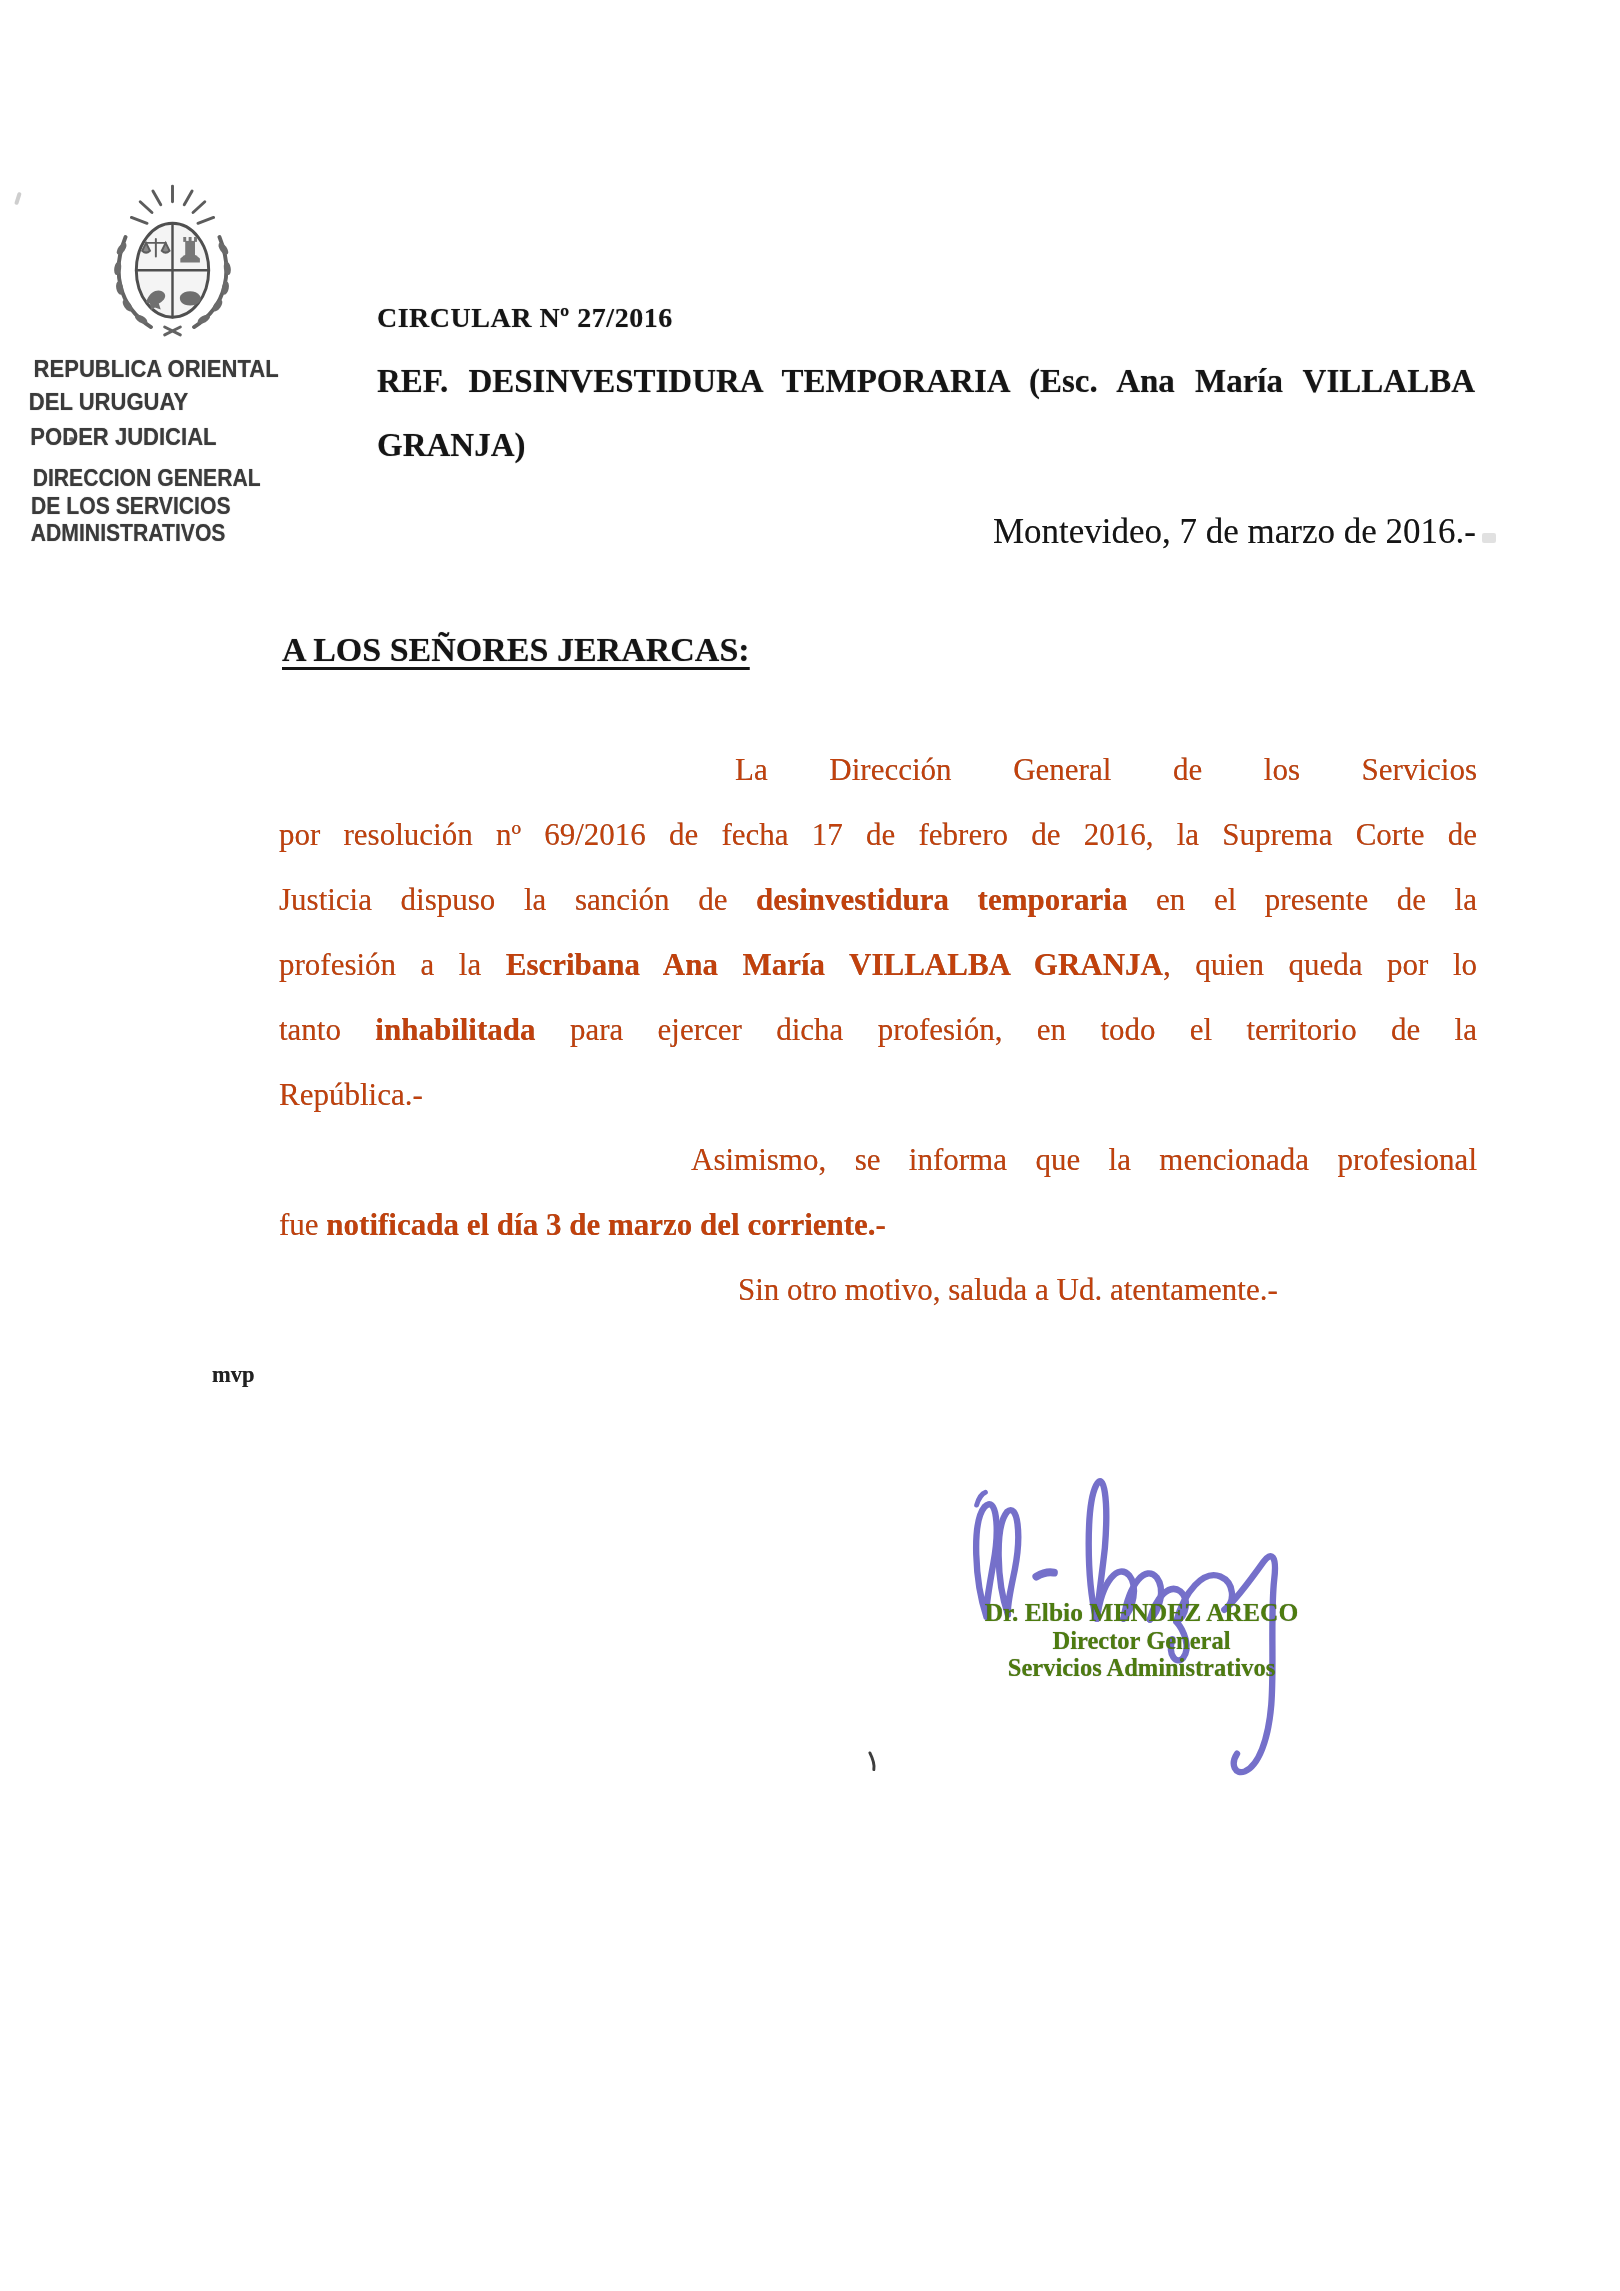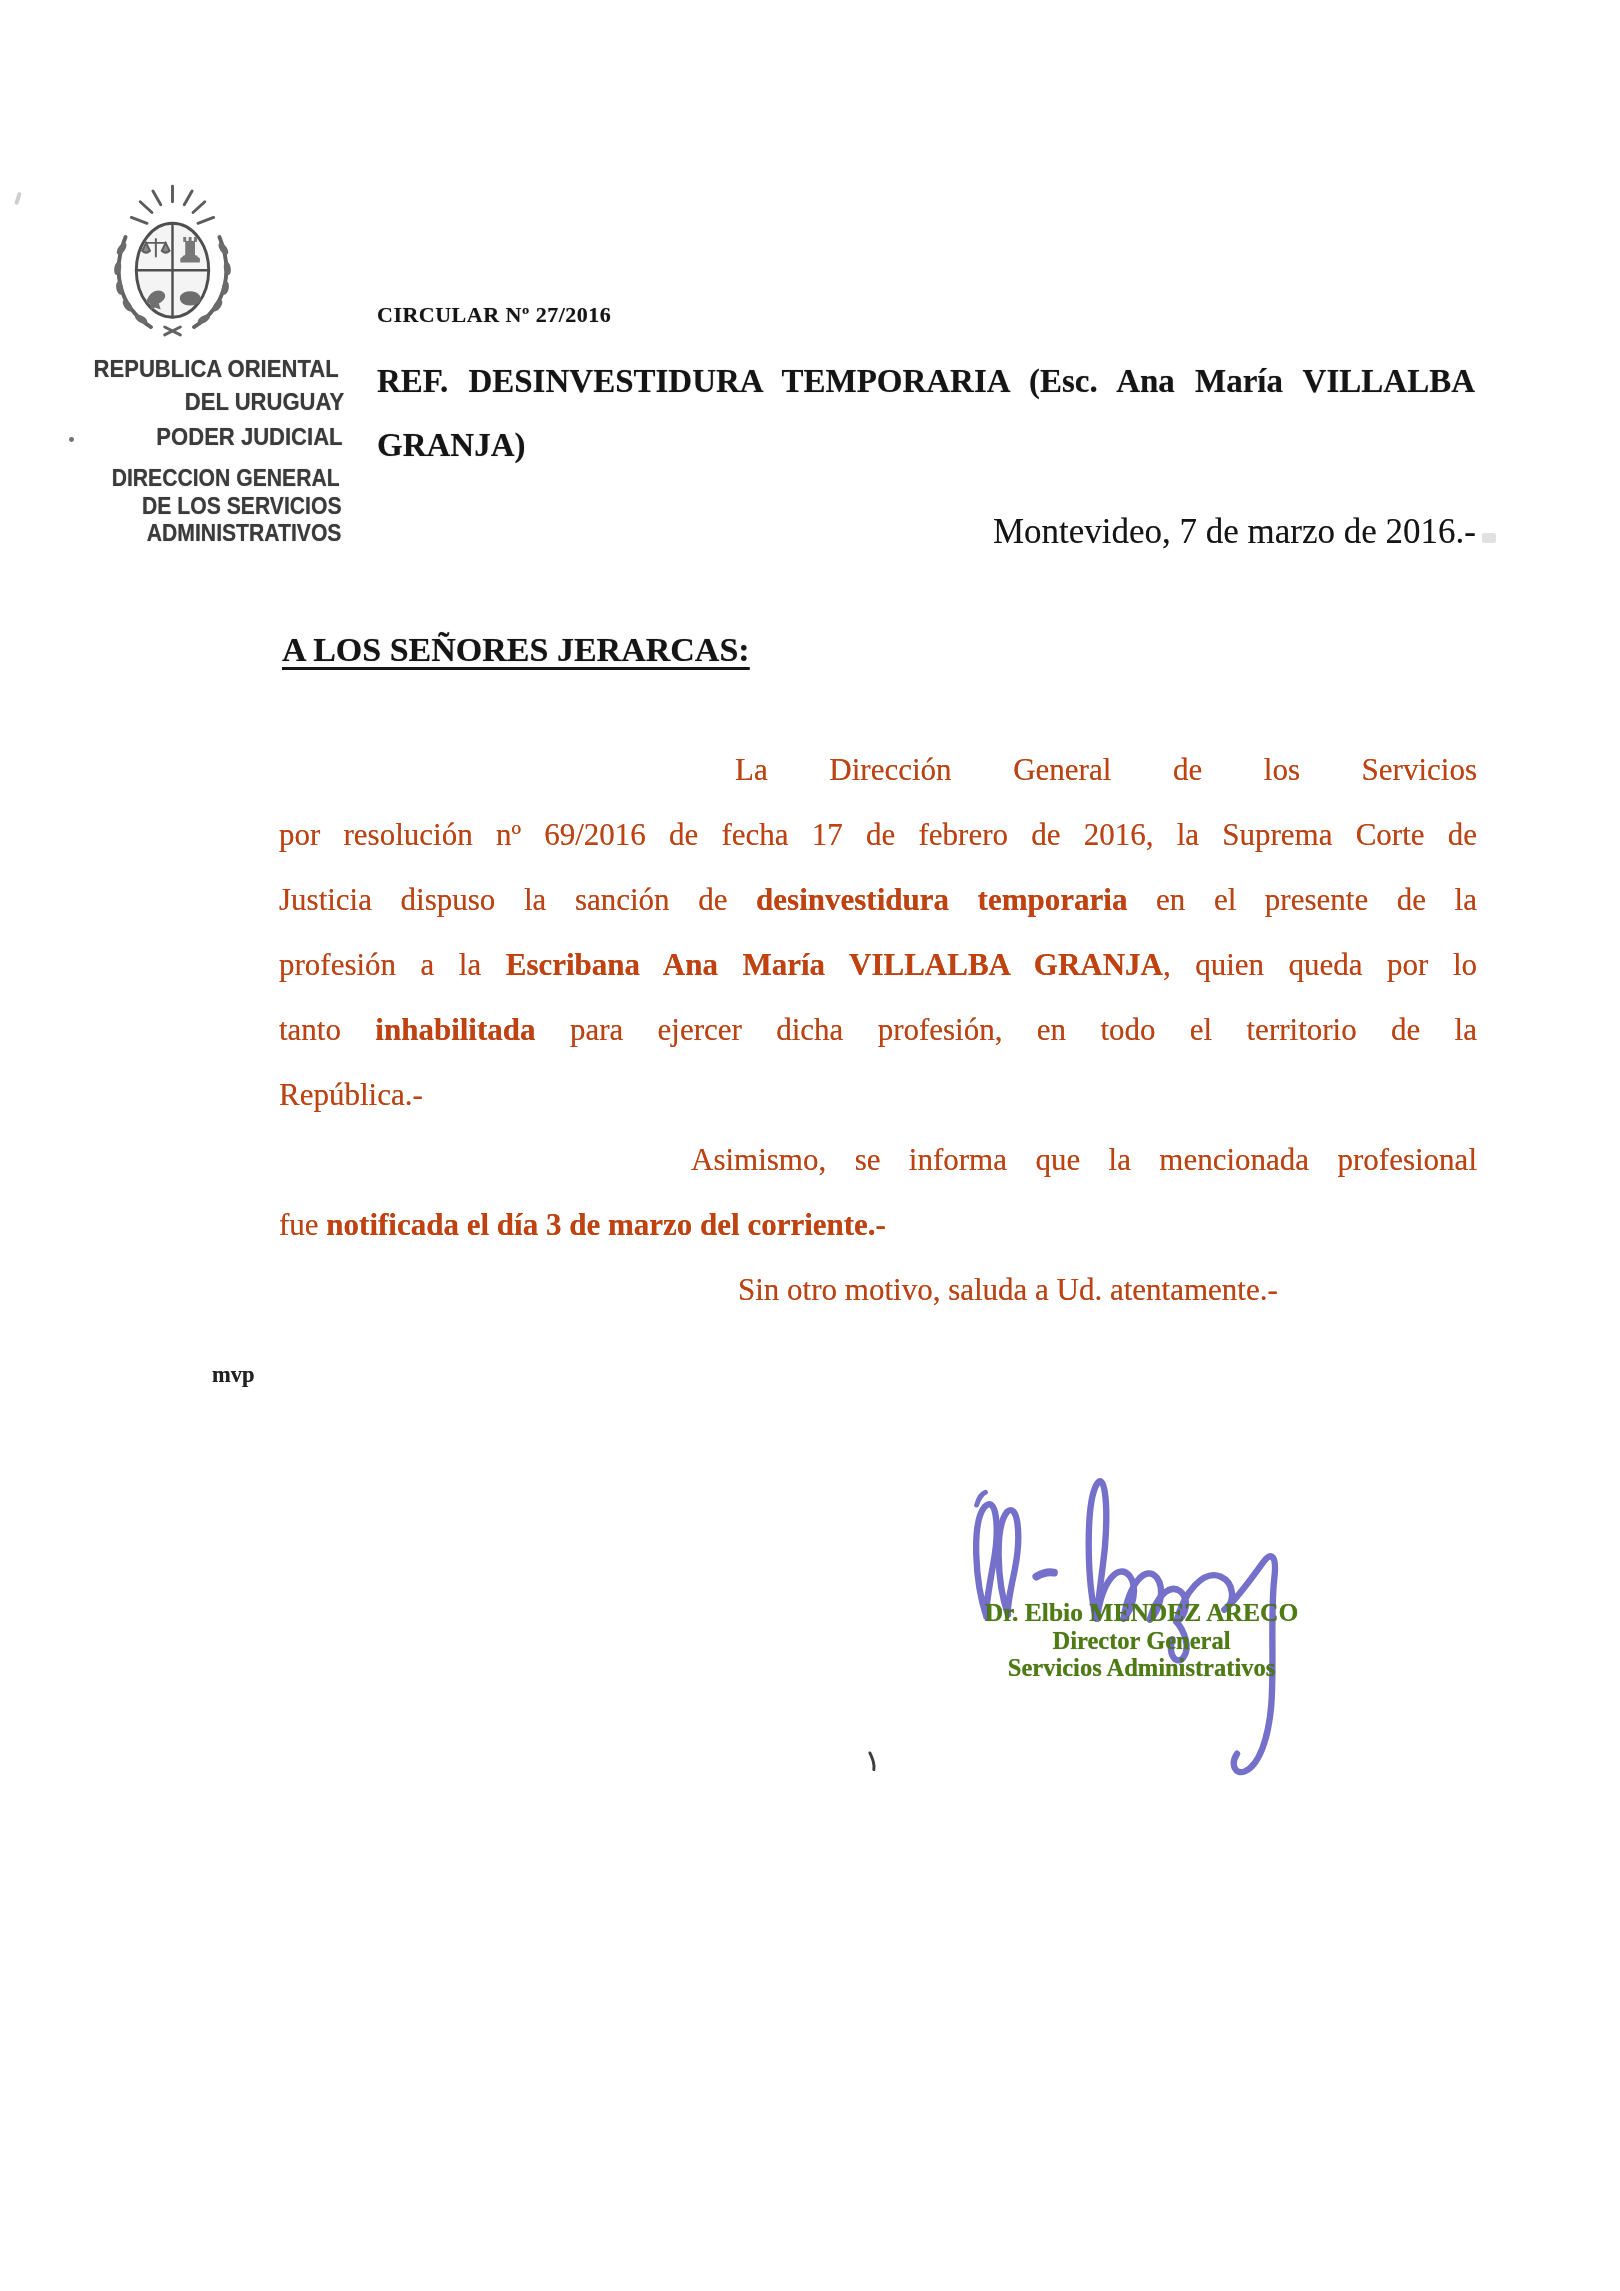--- a/index.html
+++ b/index.html
@@ -4,30 +4,30 @@
 <style>
   html,body{margin:0;padding:0;background:#e8e8e8;}
   .page{
     position:relative;width:1620px;height:2292px;background:#ffffff;
     overflow:hidden;margin:0 auto;
     font-family:"Liberation Serif","DejaVu Serif",serif;color:#151515;
   }
   .abs{position:absolute;}
   
   .letterhead-line{
-    position:absolute;left:19.6px;width:333px;text-align:right;
+    position:absolute;left:19.6px;width:333px;text-align:left;
     font-family:"Liberation Sans","DejaVu Sans",sans-serif;
     font-weight:bold;color:#3b3b3b;font-size:24.5px;line-height:27.4px;
     text-shadow:0 0 1px rgba(40,40,40,.55);
   }
   .letterhead-line > span{display:inline-block;transform:scaleX(.9);transform-origin:center;white-space:nowrap;}
   
   .circular{
     position:absolute;left:377px;top:302px;
-    font-weight:bold;font-size:22px;letter-spacing:0.5px;
+    font-weight:bold;font-size:28px;letter-spacing:0.5px;
     text-shadow:0 0 1px rgba(0,0,0,.45);
   }
   .refline{
     position:absolute;left:377px;width:1098px;
     font-weight:bold;font-size:33px;
     text-align:justify;text-align-last:justify;
     text-shadow:0 0 1px rgba(0,0,0,.45);
   }
   .refline2{
     position:absolute;left:377px;font-weight:bold;font-size:33px;

